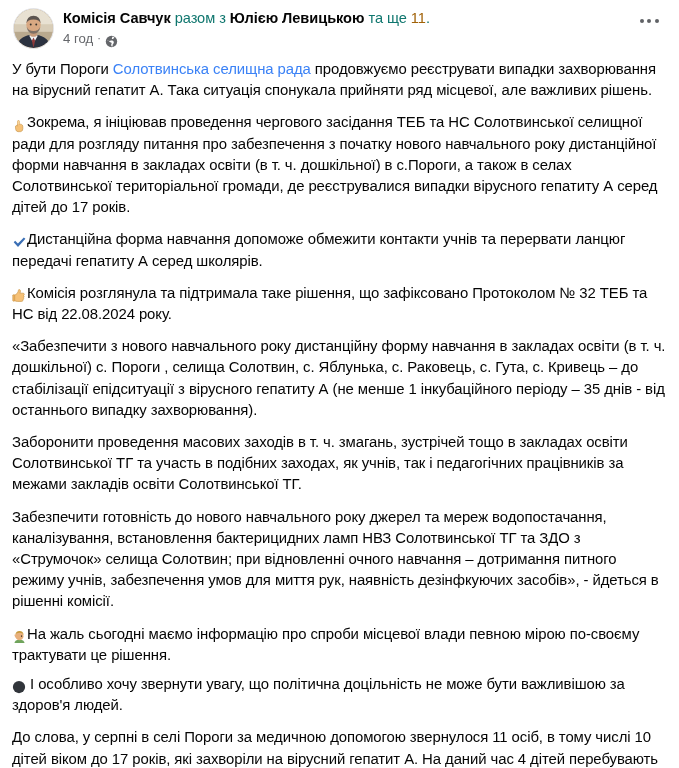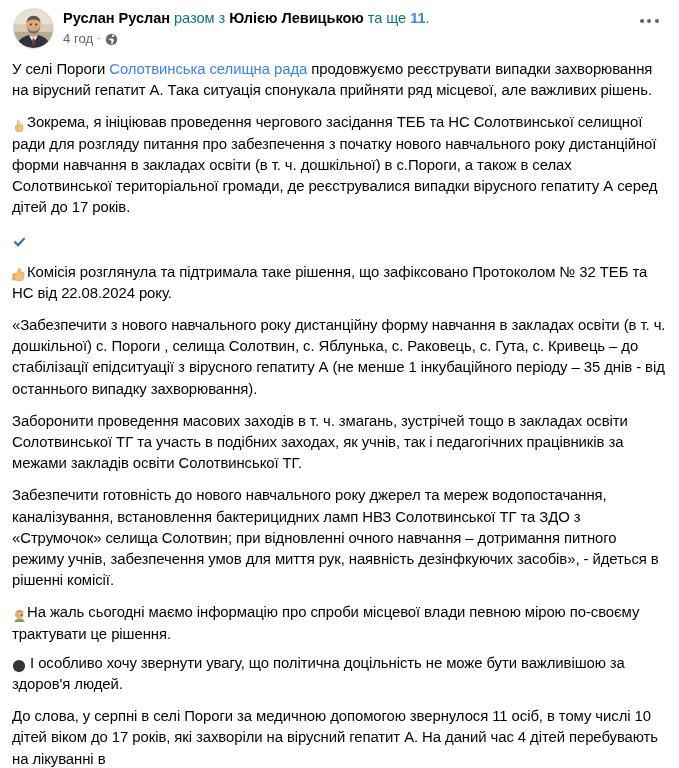--- a/index.html
+++ b/index.html
@@ -55,26 +55,26 @@
   }
   .byline .name {
     font-weight: bold;
     color: #050505;
   }
   .byline .conn {
     font-weight: normal;
     color: #0f766e;
   }
   .byline .others {
-    font-weight: bold;
-    color: #3b82f6;
+    font-weight: normal;
+    color: #a16207;
   }
   .meta {
     display: flex;
-    align-items: center;
+    align-items: flex-end;
     margin-top: 2px;
     font-size: 13.2px;
     line-height: 17px;
     color: #65676b;
   }
   .meta .dot-sep {
     margin: 0 4px 0 4px;
     font-size: 11px;
     color: #65676b;
   }
@@ -165,21 +165,21 @@
 
           <path d="M13 15 q0.6 -8 7.5 -8 q7 0 7.5 8 q-1.2 -4 -7.5 -4 q-6.3 0 -7.5 4 z" fill="#5c5550"></path>
           <path d="M13.4 18.6 q1 7.2 7.1 7.4 q6.1 -0.2 7.1 -7.4 q-1.6 4.4 -7.1 4.5 q-5.5 -0.1 -7.1 -4.5 z" fill="#6e6660" opacity="0.85"></path>
           <ellipse cx="17.6" cy="16.4" rx="1" ry="1.05" fill="#34302c"></ellipse>
           <ellipse cx="23.4" cy="16.4" rx="1" ry="1.05" fill="#34302c"></ellipse>
         </g>
       </svg>
     </div>
 
     <div class="header-text">
-      <div class="byline"><span class="name">Руслан Руслан</span><span class="conn"> разом з </span><span class="name">Юлією Левицькою</span><span class="conn"> та ще </span><span class="others">11</span><span class="conn">.</span></div>
+      <div class="byline"><span class="name">Комісія Савчук</span><span class="conn"> разом з </span><span class="name">Юлією Левицькою</span><span class="conn"> та ще </span><span class="others">11</span><span class="conn">.</span></div>
 
       <div class="meta">
         <span>4 год</span>
         <span class="dot-sep">·</span>
         <span class="globe-icon">
           <svg viewBox="0 0 16 16" xmlns="http://www.w3.org/2000/svg">
             <circle cx="8" cy="8" r="7" fill="#65676b"></circle>
             <path d="M8 1.6 C5 2.6 3.4 5 3.4 8 C3.4 11 5 13.4 8 14.4 C11 13.4 12.6 11 12.6 8 C12.6 5 11 2.6 8 1.6 Z" fill="#65676b"></path>
             <path d="M2.2 6.3 q2.6 1.6 5.3 0.6 q2.2 -0.8 3.1 1.1 q0.8 1.8 -0.6 3 q-1.5 1.3 -0.4 2.9 l-1.3 0.4 q-1.4 -2 -0.3 -3.4 q1 -1.3 -0.6 -1.6 q-1.8 -0.3 -2.4 -1.6 q-0.5 -1.1 -2.1 -0.9 z" fill="#ffffff"></path>
             <path d="M9.6 1.9 q1.2 0.5 2 1.4 q-0.9 0.4 -1.5 1.2 q-0.5 0.7 -1.3 0.3 q-0.7 -0.4 -0.2 -1.3 q0.5 -0.9 1 -1.6 z" fill="#ffffff"></path>
@@ -190,30 +190,30 @@
 
     <div class="menu-dots">
       <span></span>
       <span></span>
       <span></span>
     </div>
   </div>
 
   <div class="post-body">
 
-    <p class="para"><span>У селі Пороги </span><span class="link">Солотвинська селищна рада</span><span> продовжуємо реєструвати випадки захворювання на вірусний гепатит А. Така ситуація спонукала прийняти ряд місцевої, але важливих рішень.</span></p>
+    <p class="para"><span>У бути Пороги </span><span class="link">Солотвинська селищна рада</span><span> продовжуємо реєструвати випадки захворювання на вірусний гепатит А. Така ситуація спонукала прийняти ряд місцевої, але важливих рішень.</span></p>
 
     <p class="para"><span class="emoji"><svg width="15" height="15" viewBox="0 0 16 16" xmlns="http://www.w3.org/2000/svg">
             <path d="M6.4 14.6 q-2.1 -0.3 -2.4 -2.3 l-0.3 -2.6 q-0.2 -1.3 0.8 -1.6 q0.9 -0.3 1.3 0.6 l0.1 -4.9 q0 -1.1 1 -1.1 q1 0 1 1.1 l0.05 3.1 q1.1 -0.5 2.1 -0.1 q1.3 0.5 1.4 1.9 l0.1 2.6 q0.1 2.6 -2.1 3.2 z" fill="#f6c177" stroke="#c8954a" stroke-width="0.7"></path>
             <path d="M5.9 4.1 q0 -1.2 1.05 -1.2 q1.05 0 1.05 1.2 l0 2.6 l-2.1 0 z" fill="#f9d49a"></path>
           </svg></span><span>Зокрема, я ініціював проведення чергового засідання ТЕБ та НС Солотвинської селищної ради для розгляду питання про забезпечення з початку нового навчального року дистанційної форми навчання в закладах освіти (в т. ч. дошкільної) в  с.Пороги, а також в селах Солотвинської територіальної громади, де реєструвалися випадки вірусного гепатиту А серед дітей до 17 років.</span></p>
 
     <p class="para"><span class="emoji"><svg width="15" height="15" viewBox="0 0 16 16" xmlns="http://www.w3.org/2000/svg">
             <path d="M1.8 7.6 L3.4 6.1 L6.3 9.1 L12.6 2.6 L14.3 4.1 L6.4 12.8 Z" fill="#3a6fb5"></path>
-          </svg></span></p>
+          </svg></span><span>Дистанційна форма навчання допоможе обмежити контакти учнів та перервати ланцюг передачі гепатиту А серед школярів.</span></p>
 
     <p class="para"><span class="emoji"><svg width="15" height="15" viewBox="0 0 16 16" xmlns="http://www.w3.org/2000/svg">
             <path d="M2.4 7.6 q1.9 -0.4 3.1 -1.9 q1.2 -1.5 1.3 -3.1 q0.05 -1 1 -0.9 q1 0.1 1.15 1.2 q0.15 1.3 -0.5 2.6 l3.2 0 q1.5 0 1.45 1.3 q-0.05 0.9 -0.8 1.2 q0.7 0.4 0.6 1.3 q-0.1 0.8 -0.85 1 q0.55 0.5 0.4 1.3 q-0.15 0.8 -1 0.95 q0.35 0.55 0.05 1.1 q-0.35 0.65 -1.5 0.65 l-4.2 0 q-1.6 0 -3.4 -0.9 z" fill="#f6c177" stroke="#c8954a" stroke-width="0.7"></path>
             <rect x="0.8" y="7.2" width="2.1" height="6.8" rx="0.6" fill="#f0b35f" stroke="#c8954a" stroke-width="0.6"></rect>
           </svg></span><span>Комісія розглянула та підтримала таке рішення, що зафіксовано Протоколом № 32 ТЕБ та НС від 22.08.2024 року.</span></p>
 
     <p class="para"><span>«Забезпечити з нового навчального року  дистанційну форму навчання в закладах освіти (в т. ч. дошкільної) с. Пороги , селища Солотвин, с. Яблунька, с. Раковець, с. Гута, с. Кривець – до стабілізації епідситуації з вірусного гепатиту А (не менше 1 інкубаційного періоду – 35 днів - від останнього випадку захворювання).</span></p>
 
     <p class="para"><span>Заборонити проведення масових заходів в т. ч. змагань, зустрічей тощо в закладах освіти Солотвинської ТГ та участь в подібних заходах, як учнів, так і педагогічних працівників за межами закладів освіти Солотвинської ТГ.</span></p>
 

